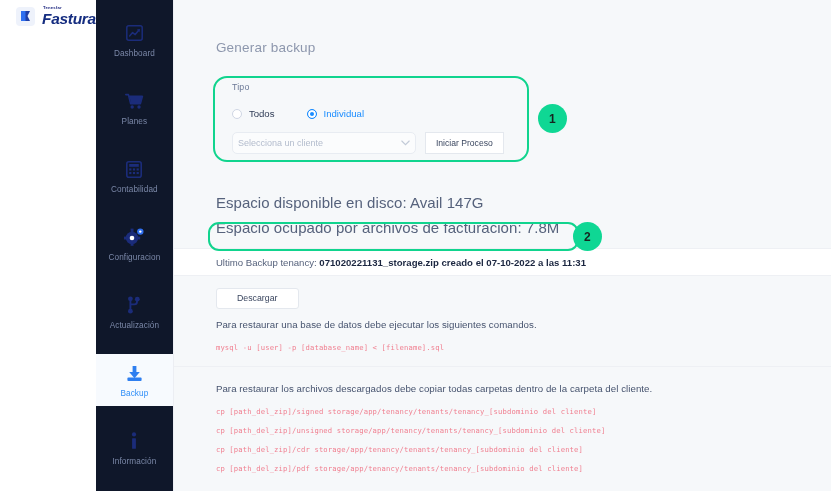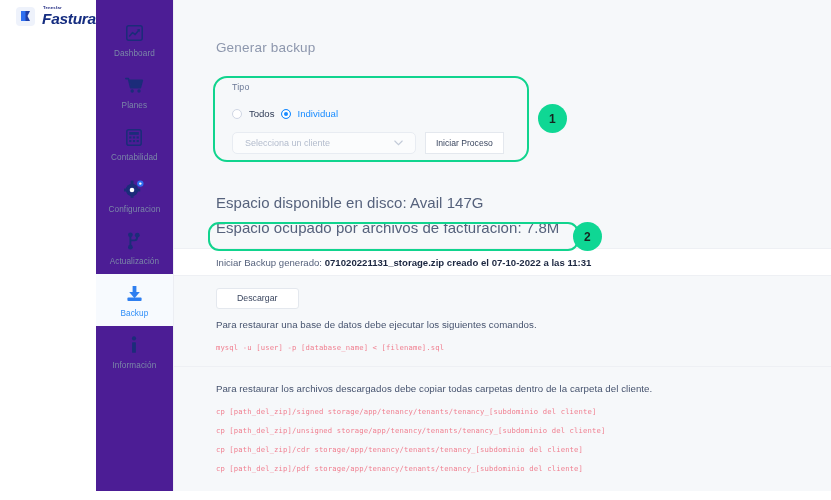--- a/index.html
+++ b/index.html
@@ -50,26 +50,26 @@
     letter-spacing: -0.3px;
   }
 
   
   .body-split { flex: 1 1 auto; display: flex; min-height: 0; }
 
   
   .sidebar {
     width: 78px;
     flex: 0 0 78px;
-    background: #4c1d95;
+    background: #0f172a;
     border-right: 1px solid #eceef3;
     padding-top: 14px;
     display: flex;
     flex-direction: column;
-    gap: 0px;
+    gap: 16px;
   }
   .nav-item {
     height: 52px;
     display: flex;
     flex-direction: column;
     align-items: center;
     justify-content: center;
     gap: 5px;
     cursor: pointer;
     position: relative;
@@ -106,21 +106,21 @@
     width: 314px;
     background: transparent;
     padding: 14px 16px 16px 16px;
   }
   .field-label {
     font-size: 8.8px;
     color: #6b7896;
     margin-bottom: 16px;
     letter-spacing: .2px;
   }
-  .radio-row { display: flex; align-items: center; gap: 6px; margin-bottom: 13px; }
+  .radio-row { display: flex; align-items: center; gap: 32px; margin-bottom: 13px; }
   .radio-opt { display: flex; align-items: center; gap: 7px; cursor: pointer; }
   .radio-dot {
     width: 10px; height: 10px; border-radius: 50%;
     border: 1.3px solid #cfd6e4; background: #fff;
     flex: 0 0 10px;
   }
   .radio-opt.sel .radio-dot {
     border: 1.3px solid #1a8cff;
     background: #1a8cff;
     box-shadow: inset 0 0 0 2px #ffffff;
@@ -128,21 +128,21 @@
   .radio-txt { font-size: 9.6px; color: #2f3b55; }
   .radio-opt.sel .radio-txt { color: #1a8cff; }
 
   .input-row { display: flex; align-items: center; gap: 9px; }
   .select-box {
     width: 184px; height: 22px;
     background: #fbfcfd;
     border: 1px solid #e8ecf2;
     border-radius: 5px;
     display: flex; align-items: center;
-    padding: 0 12px;
+    padding: 0 5px;
     cursor: pointer;
   }
   .select-ph { font-size: 9px; color: #b3bccd; flex: 1 1 auto; }
   .chev { width: 9px; height: 9px; display: flex; align-items: center; justify-content: center; }
   .btn {
     height: 22px;
     background: #ffffff;
     border: 1px solid #e4e8ee;
     border-radius: 0;
     font-size: 8.6px;
@@ -385,21 +385,21 @@
             <div class="btn">Iniciar Proceso</div>
           </div>
         </div>
 
         <div class="disk-block">
           <div class="disk-line">Espacio disponible en disco: Avail 147G</div>
           <div class="disk-line">Espacio ocupado por archivos de facturación: 7.8M</div>
         </div>
 
         <div class="backup-strip">
-          <div class="backup-txt"><span>Iniciar Backup generado: </span><b>071020221131_storage.zip creado el 07-10-2022 a las 11:31</b></div>
+          <div class="backup-txt"><span>Ultimo Backup tenancy: </span><b>071020221131_storage.zip creado el 07-10-2022 a las 11:31</b></div>
         </div>
 
         <div class="download-row">
           <div class="btn-download">Descargar</div>
         </div>
 
         <div class="instr-block">
           <div class="instr-title">Para restaurar una base de datos debe ejecutar los siguientes comandos.</div>
           <div class="code-line">mysql -u [user] -p [database_name] &lt; [filename].sql</div>
         </div>

